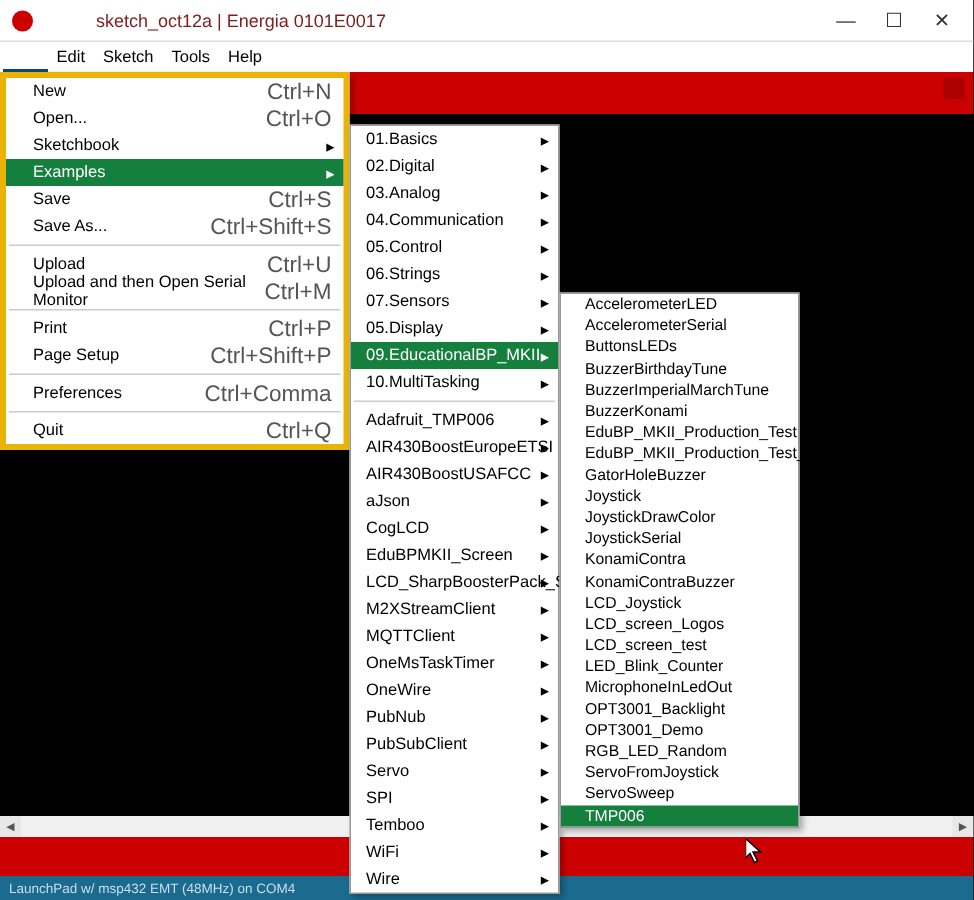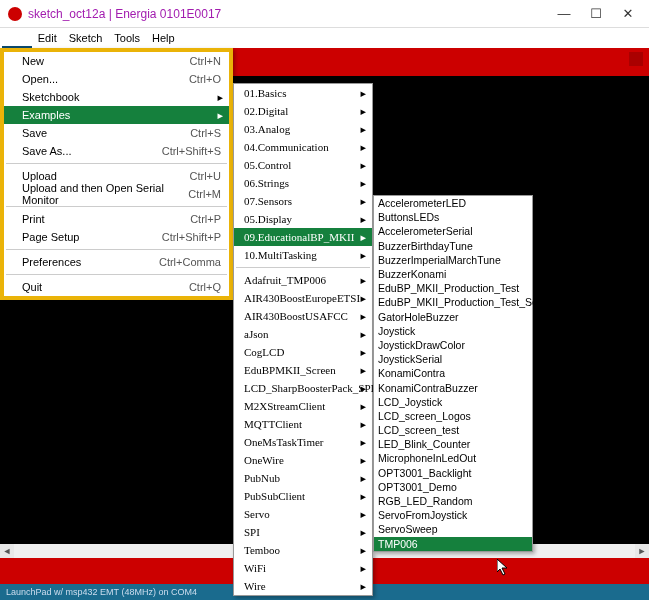--- a/index.html
+++ b/index.html
@@ -1,37 +1,37 @@
 <!DOCTYPE html>
 <html><head>
 <meta charset="utf-8">
 <style>
 * { margin: 0; padding: 0; box-sizing: border-box; }
 body { font-family: "Segoe UI", Tahoma, sans-serif; font-size: 11px; width: 649px; height: 600px; background: #000; overflow: hidden; position: relative; }
 .titlebar { background: #fff; height: 28px; display: flex; align-items: center; padding: 0 8px; border-bottom: 1px solid #ddd; }
 .titlebar-icon { width: 14px; height: 14px; background: #c00; border-radius: 50%; margin-right: 6px; }
-.titlebar-text { flex: 1; font-size: 12px; color: #a21caf; }
+.titlebar-text { flex: 1; font-size: 12px; color: #7f1d1d; margin-left: 36px; }
 .titlebar-btns { display: flex; gap: 18px; margin-right: 6px; }
 .titlebar-btn { width: 14px; height: 14px; display:flex;align-items:center;justify-content:center; cursor:pointer; font-size:13px; color:#333;}
 .menubar { background: #fff; height: 20px; display: flex; align-items: center; padding: 0 2px; }
 .menubar-item { padding: 2px 6px; font-size: 11px; cursor:pointer; }
 .menubar-item.active { background: #0c4a6e; color: #fff; margin-top: 32px; }
 .toolbar-strip { background: #c00; height: 28px; position:relative; }
 .toolbar-strip .right-badge { position:absolute; right:6px; top:4px; width:14px; height:14px; background:#a00; }
 .file-menu { position:absolute; left:0; top:48px; width:233px; background:#fff; border:4px solid #eab308; box-shadow:2px 2px 4px rgba(0,0,0,.3); z-index:10;}
 .menu-item { display:flex; align-items:center; height:18px; padding:0 8px 0 18px; cursor:pointer; position:relative;}
 .menu-item .label { flex:1; }
-.menu-item .shortcut { color:#555; font-size:11px; }
+.menu-item .shortcut { color:#555; font-size:15px; }
 .menu-item .arrow { position:absolute; right:6px; }
 .menu-item.highlighted { background:#15803d; color:#fff; }
 .menu-sep { height:1px; background:#ccc; margin:3px 2px; }
-.sub-menu { position:absolute; left:233px; top:83px; width:140px; background:#fff; border:1px solid #999; box-shadow:2px 2px 4px rgba(0,0,0,.3); z-index:11;font-family:Liberation Serif, serif;}
+.sub-menu { position:absolute; left:233px; top:83px; width:140px; background:#fff; border:1px solid #999; box-shadow:2px 2px 4px rgba(0,0,0,.3); z-index:11;}
 .sub-menu .menu-item { padding-left:10px; }
 .sub-menu2 { position:absolute; left:373px; top:195px; width:160px; background:#fff; border:1px solid #999; box-shadow:2px 2px 4px rgba(0,0,0,.3); z-index:12; max-height:373px;}
-.sub-menu2 .menu-item { padding-left:4px; height:14.2px; font-size:10.5px;}
+.sub-menu2 .menu-item { padding-left:16px; height:14.2px; font-size:10.5px;}
 .bottom-red { position:absolute; left:0; right:0; bottom:16px; height:26px; background:#c00; }
 .scrollbar-h { position:absolute; left:0; right:0; bottom:42px; height:14px; background:#f0f0f0; display:flex; align-items:center;}
 .scrollbar-h .sb-btn { width:14px; height:14px; background:#e8e8e8; text-align:center; line-height:14px; font-size:9px; color:#555;}
 .scrollbar-h .sb-track { flex:1; height:14px; background:#f0f0f0;}
 .statusbar { position:absolute; left:0; right:0; bottom:0; height:16px; background:#1a6b8e; color:#cde; font-size:9px; display:flex; align-items:center; justify-content:flex-start; padding:0 6px;}
 .cursor-arrow { position:absolute; left:497px; top:559px; z-index:20; pointer-events:none;}
 </style>
 </head>
 <body>
 
@@ -224,24 +224,24 @@
     <div class="menu-item">
       <span class="label">Wire</span>
       <span class="arrow">▸</span>
     </div>
   </div>
 <div class="sub-menu2" id="edu-menu">
     <div class="menu-item">
       <span class="label">AccelerometerLED</span>
     </div>
     <div class="menu-item">
+      <span class="label">AccelerometerSerial</span>
+    </div>
+    <div class="menu-item">
       <span class="label">ButtonsLEDs</span>
-    </div>
-    <div class="menu-item">
-      <span class="label">AccelerometerSerial</span>
     </div>
     <div class="menu-item">
       <span class="label">BuzzerBirthdayTune</span>
     </div>
     <div class="menu-item">
       <span class="label">BuzzerImperialMarchTune</span>
     </div>
     <div class="menu-item">
       <span class="label">BuzzerKonami</span>
     </div>

